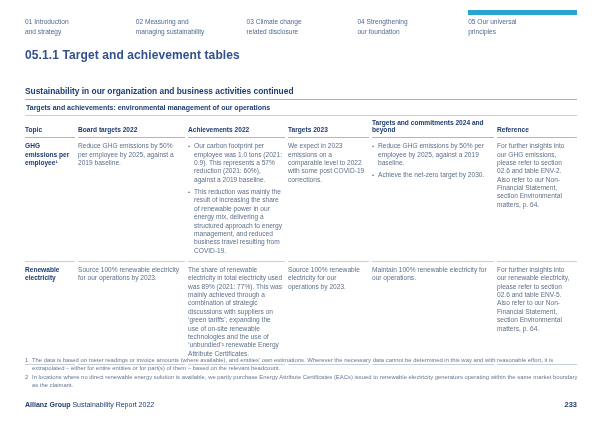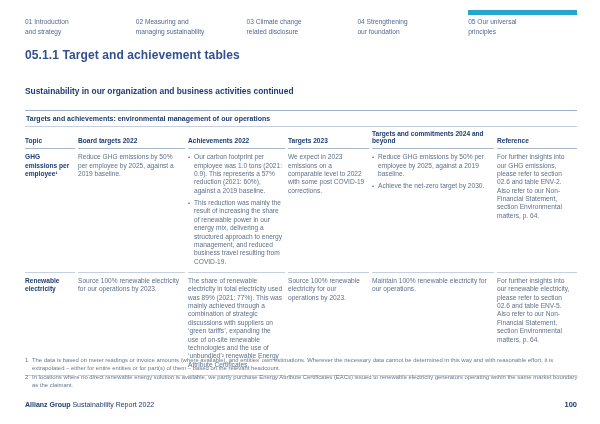--- a/index.html
+++ b/index.html
@@ -25,21 +25,21 @@
   }
   
   .page-title {
     position:absolute; top:48px; left:25px;
     font-size:12px; font-weight:bold; color:#31508d; letter-spacing:0.1px;
   }
   
   .content { position:absolute; top:86px; left:25px; width:552px; }
   .section-header {
     font-size:8.4px; font-weight:bold; color:#1e3c70;
-    padding-bottom:14px; border-bottom:1px solid #9fb0c6;
+    padding-bottom:3px; border-bottom:1px solid #9fb0c6;
   }
   .table-title {
     font-size:7px; font-weight:bold; color:#1e3c70;
     padding:3.5px 0 4px 1px; border-bottom:1px solid #c6cfde;
   }
   .trow {
     display:grid;
     grid-template-columns:50px 107px 97px 81px 122px 80px;
     column-gap:3px;
   }
@@ -195,16 +195,16 @@
         <span class="fn-num">2</span>
         <span class="fn-text">In locations where no direct renewable energy solution is available, we partly purchase Energy Attribute Certificates (EACs) issued to renewable electricity generators operating within the same market boundary as the claimant.</span>
       </div>
     </div>
 
   <footer class="page-footer">
     <div>
       <span class="brand">Allianz Group</span>
       <span>Sustainability Report 2022</span>
     </div>
-    <span class="page-num">100</span>
+    <span class="page-num">233</span>
   </footer>
 
 </div>
 
 </body></html>

